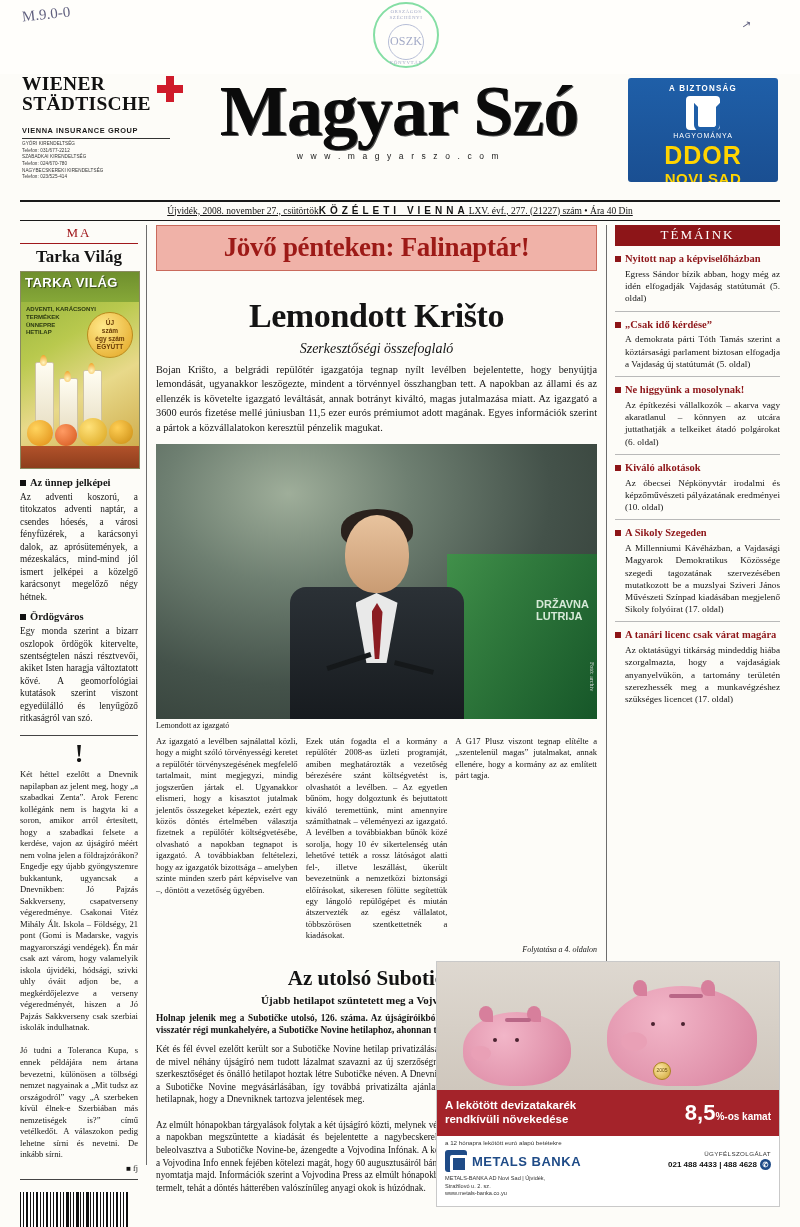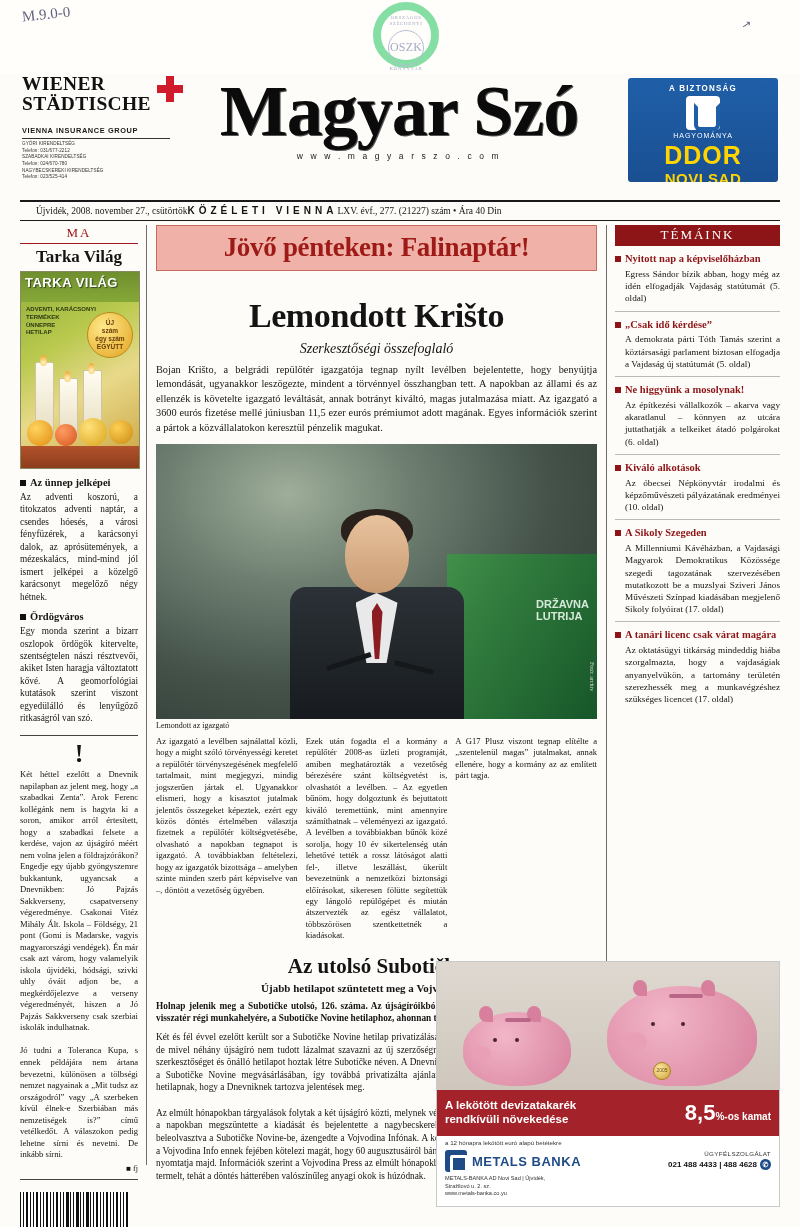--- a/index.html
+++ b/index.html
@@ -28,21 +28,21 @@
     color:#2b2b55;
     font-size:15px;
     transform:rotate(-6deg);
     opacity:.75;
   }
   .stamp{
     position:absolute;
     left:373px;top:2px;
     width:66px;height:66px;
     border-radius:50%;
-    border:8px solid #22c55e;
+    border:2px solid #22c55e;
     opacity:.55;
     color:#55639b;
     font-size:5.2px;
     text-align:center;
     line-height:1.15;
     letter-spacing:.2px;
     box-sizing:border-box;
     padding-top:5px;
   }
   .stamp .inner{
@@ -129,24 +129,25 @@
   .ddor .shield:after{
     content:"";position:absolute;left:8px;top:7px;width:18px;height:20px;
     border:4px solid #1f5fa8;border-top-color:transparent;border-radius:0 0 6px 6px;
   }
   .ddor .arc2{font-size:7px;letter-spacing:1px;margin-top:2px;}
   .ddor .brand{font-size:25px;font-weight:bold;letter-spacing:1px;margin-top:2px;color:#ffd400;text-align:center;}
   .ddor .city{font-size:15px;font-weight:bold;letter-spacing:.5px;color:#ffd400;}
   
   .inforule{height:2px;background:#1a1a1a;margin:0 20px;}
   .infobar{
-    display:flex;align-items:center;justify-content:flex-start;
-    padding:3px 36px 4px;
+    display:flex;align-items:center;justify-content:center;
+    padding:3px 11px 4px;
     font-family:"Liberation Serif", serif;
     font-size:9.5px;
+    text-decoration:underline;
   }
   .infobar .mid{
     font-family:"Liberation Sans", sans-serif;
     font-size:10px;letter-spacing:4px;font-weight:bold;
   }
   .infobar .right{font-size:9.5px;}
   .rule2{height:1px;background:#1a1a1a;margin:0 20px 4px;}
   
   .cols{
     display:flex;
@@ -496,20 +497,21 @@
         </div>
         <div class="photo-credit">Fotó: archív</div>
       </div>
       <div class="caption">Lemondott az igazgató</div>
 
       <div class="three">
         <div>Az igazgató a levélben sajnálattal közli, hogy a might szóló törvényességi keretet a repülőtér törvényszegésének megfelelő tartalmait, mint megjegyzi, mindig jogszerűen jártak el. Ugyanakkor elismeri, hogy a kisasztot jutalmak jelentős összegeket képeztek, ezért egy közös döntés értelmében választja fizetnek a repülőtér költségvetésébe, olvasható a napokban tegnapot is igazgató. A továbbiakban feltételezi, hogy az igazgatók bizottsága – amelyben szinte minden szerb párt képviselve van –, döntött a vezetőség ügyében.</div>
         <div>Ezek után fogadta el a kormány a repülőtér 2008-as üzleti programját, amiben meghatározták a vezetőség bérezésére szánt költségvetést is, olvashatót a levélben. – Az egyetlen bűnöm, hogy dolgoztunk és bejuttatott kiváló teremettünk, mint amennyire számíthatnak – véleményezi az igazgató. A levélben a továbbiakban bűnök közé sorolja, hogy 10 év sikertelenség után lehetővé tették a rossz látóságot alatti fel-, illetve leszállást, ükerült bevezetnünk a nemzetközi biztonsági előírásokat, sikeresen fölütte segítettük egy lángoló repülőgépet és miután átszervezték az egész vállalatot, többszörösen szentkettetnék a kiadásokat.</div>
         <div>A G17 Plusz viszont tegnap elítélte a „szentelenül magas” jutalmakat, annak ellenére, hogy a kormány az az említett párt tagja.</div>
       </div>
+      <div class="cont">Folytatása a 4. oldalon</div>
 
       <div class="sub-banner">
         <div class="t">Az utolsó Subotičke</div>
         <div class="s">Újabb hetilapot szüntetett meg a Vojvodina Press</div>
       </div>
       <div class="sub-body" style="font-weight:bold">Holnap jelenik meg a Subotičke utolsó, 126. száma. Az újságíróikból és fotóriporterekből álló szerkesztőség visszatér régi munkahelyére, a Subotičke Novine hetilaphoz, ahonnan több mint két éve lépett ki.</div>
       <div class="sub-body" style="white-space:pre-line">Két és fél évvel ezelőtt került sor a Subotičke Novine hetilap privatizálására. Az új tulajdonos a Vojvodina Info-lett, de mivel néhány újságíró nem tudott lázalmat szavazni az új szerzőségnek, a lap tizenégy munkatársa elhagyta a szerkesztőséget és önálló hetilapot hoztak létre Subotičke néven. A Dnevnik Vojvodina Press ügyszintén érdekelt volt a Subotičke Novine megvásárlásában, így továbbá privatizálta ajánlani az újonnan alakult, önálló Subotičke hetilapnak, hogy a Dnevniknek tartozva jelentések meg.
 
 Az elmúlt hónapokban tárgyalások folytak a két újságíró közti, melynek végeredményeképpen is egy Vojvodina Press a napokban megszüntette a kiadását és bejelentette a nagybecskereki lapokat, a szabadkai hetilapot pedig beleolvasztva a Subotičke Novine-be, ázengedte a Vojvodina Infónak. A két konzorcium közötti szerződés ükerült be a Vojvodina Info ennek fejében kötelezi magát, hogy 60 augusztusáiról bánken helyi olvasóit a Dnevnik nyomdájában nyomtatja majd. Információk szerint a Vojvodina Press az elmúlt hónapokban mintegy száznyolcvan euró veszteséget termelt, tehát a döntés hátterében valószínűleg anyagi okok is húzódnak.</div>
       <div class="cont">Folytatása a 7. oldalon</div>

